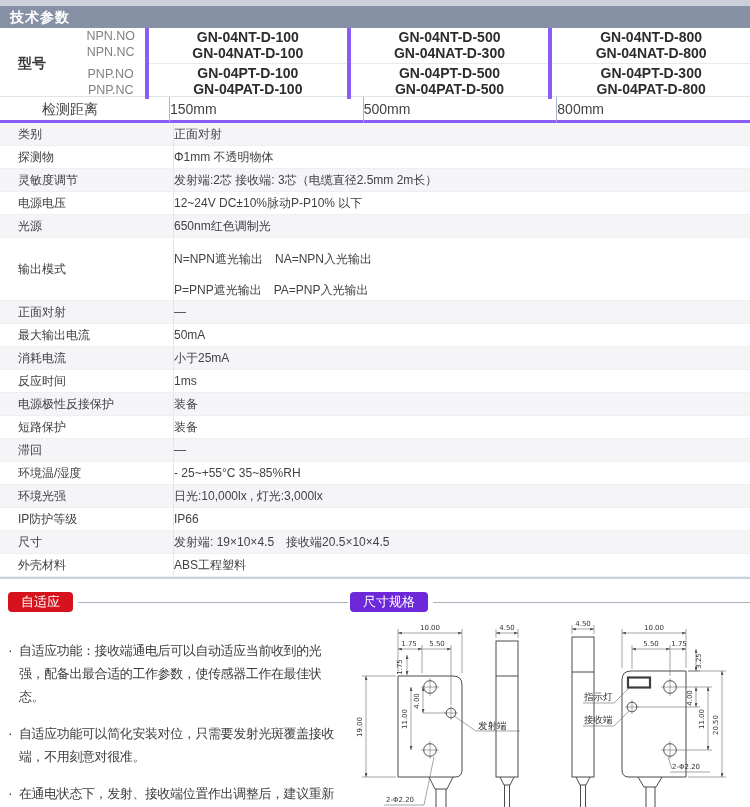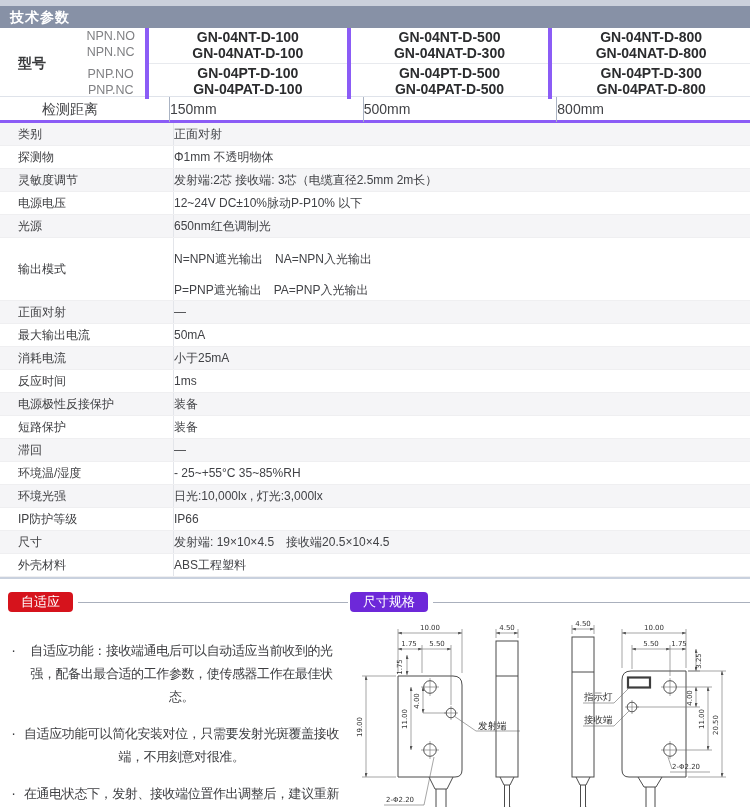--- a/index.html
+++ b/index.html
@@ -68,21 +68,21 @@
   .badge-row { display: flex; align-items: center; height: 22px; }
   .badge {
     color: #fff; font-size: 13px; line-height: 20px; height: 20px;
     padding: 0 13px; border-radius: 4px; white-space: nowrap;
   }
   .badge.red { background: #d6131c; }
   .badge.gray { background: #6d28d9; }
   .rule { flex: 1; height: 1px; background: #aab0bd; margin-left: 5px; }
 
   .bullets { margin-top: 26px; padding-right: 4px; }
-  .bullet { display: flex; margin-bottom: 14px; text-align: center; }
+  .bullet { display: flex; margin-bottom: 14px; }
   .bullet .txt {
     flex: 1; font-size: 13px; line-height: 23px; color: #3c3d40;
     letter-spacing: -0.4px;
   }
   .bullet::before { content: "·"; width: 11px; font-size: 14px; line-height: 23px; color: #3c3d40; }
 
   .drawings { display: flex; margin-top: 6px; }
   svg { display: block; }
   .draw  { stroke: #4b4b4b; stroke-width: 1; fill: none; }
   .thick { stroke: #3d3d3d; stroke-width: 2.2; fill: none; }

